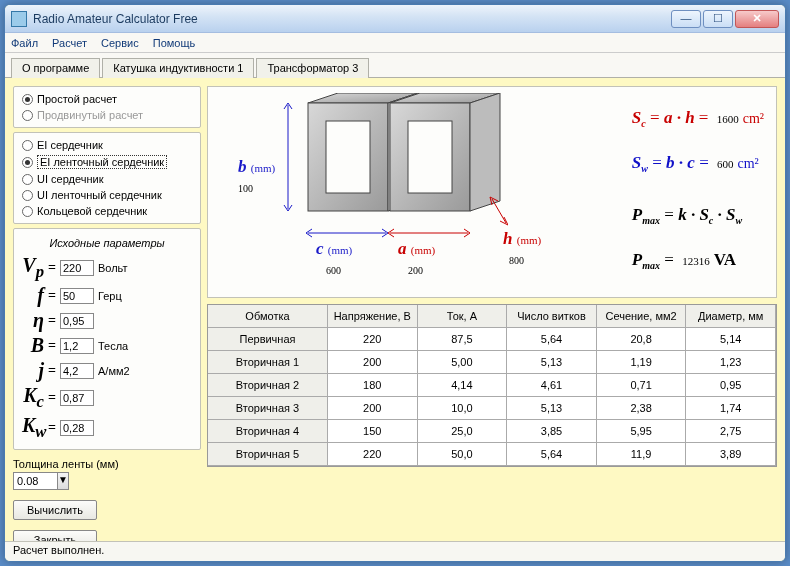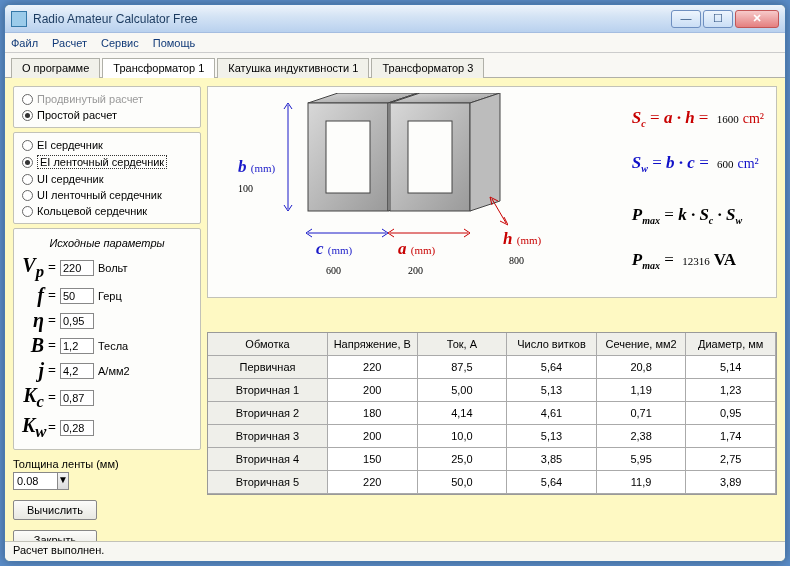--- a/index.html
+++ b/index.html
@@ -62,21 +62,21 @@
   .diagram-svg { position:absolute; left:40px; top:6px;}
   .formulas { position:absolute; right:12px; top:10px; font-family:'Times New Roman', serif; font-size:17px; line-height:37px;}
   .formulas .row{ display:flex; align-items:baseline; margin:2px 0;}
   .formulas .sym{ font-weight:bold; font-style:italic;}
   .formulas sub{ font-size:10px; font-style:italic;}
   .formulas .val{ font-family:Tahoma; font-size:11px; color:#000; padding:0 4px;}
   .formulas .unit{ font-size:14px;}
   .dim-lbl { position:absolute; font-family:'Times New Roman', serif; font-style:italic; font-weight:bold; font-size:17px;}
   .dim-val { font-family:Tahoma; font-size:10px; font-style:normal; font-weight:normal; color:#000;}
   .mm { font-family:Tahoma; font-size:11px; font-weight:normal; font-style:normal;}
-  .table { border:1px solid #999; background:#fff; display:grid; grid-template-columns: 120px repeat(5,1fr); font-size:11px;margin-top:28px;}
+  .table { border:1px solid #999; background:#fff; display:grid; grid-template-columns: 120px repeat(5,1fr); font-size:11px;}
   .table > div { border-right:1px solid #aaa; border-bottom:1px solid #aaa; padding:5px 4px; text-align:center;}
   .table .hdr { background:#efefea; font-weight:normal;}
   .table .rowh { background:#efefea;}
   .status { position:absolute; bottom:0; left:0; right:0; height:20px; border-top:1px solid #c2c2b8; padding:2px 8px; font-size:11px; background:#f7f7f2;}
 </style>
 </head>
 <body>
 
 <div class="window">
   <div class="titlebar">
@@ -91,35 +91,34 @@
 
   <div class="menubar">
     <span>Файл</span>
     <span>Расчет</span>
     <span>Сервис</span>
     <span>Помощь</span>
   </div>
 
   <div class="tabbar">
     <div class="tab">О программе</div>
-    <div class="tab active">Трансформатор 1</div>
     <div class="tab">Катушка индуктивности 1</div>
     <div class="tab">Трансформатор 3</div>
   </div>
 
   <div class="content">
     <div class="sidebar">
       <div class="groupbox thin">
-        <div class="radio-row disabled">
-            <span class="radio"></span>
-            <span>Продвинутый расчет</span>
-          </div>
         <div class="radio-row">
             <span class="radio checked"></span>
             <span>Простой расчет</span>
+          </div>
+        <div class="radio-row disabled">
+            <span class="radio"></span>
+            <span>Продвинутый расчет</span>
           </div>
       </div>
       <div class="groupbox thin">
         <div class="radio-row">
             <span class="radio"></span>
             <span>EI сердечник</span>
           </div>
         <div class="radio-row">
             <span class="radio checked"></span>
             <span class="selhl">EI ленточный сердечник</span>

